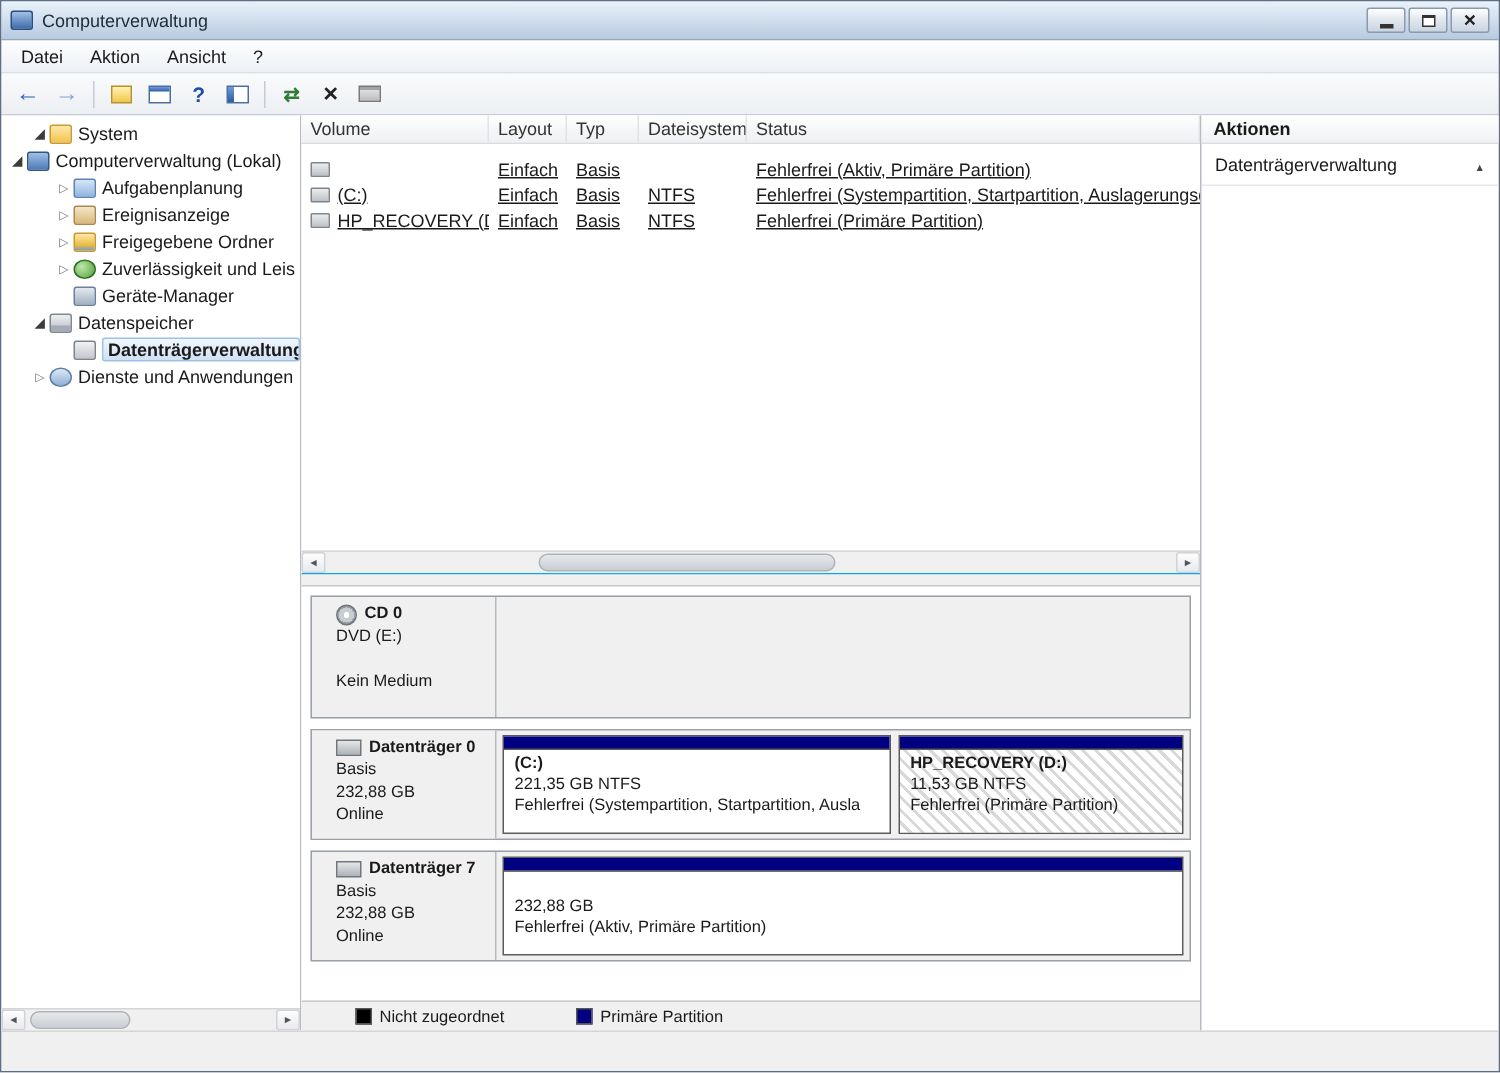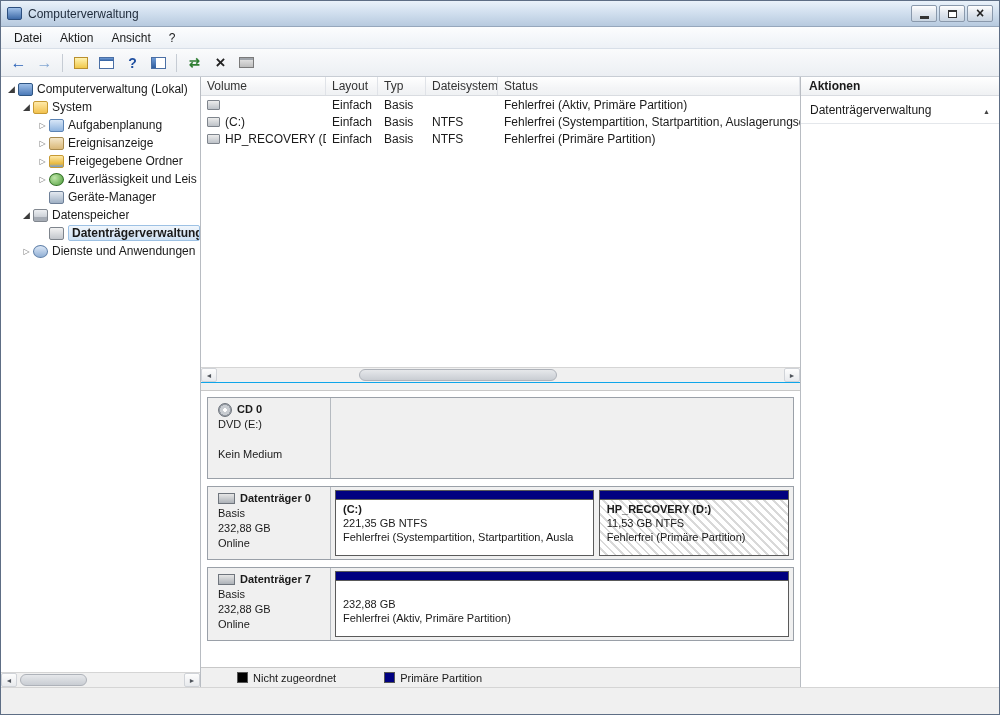--- a/index.html
+++ b/index.html
@@ -70,33 +70,33 @@
   .sb-btn.right::before { content:"►"; }
   .sb-track { flex:1; position:relative; height:14px; }
   .sb-thumb { position:absolute; top:1px; height:12px; background:linear-gradient(#E6E8EB,#C9CDD3); border:1px solid #AEB2B9; border-radius:6px; }
 
   
   .center-pane { flex:1 1 auto; display:flex; flex-direction:column; min-width:0; background:#F0F0F0; }
   .volume-section { height:306px; flex:0 0 306px; background:#FFF; display:flex; flex-direction:column; border-bottom:1px solid #0ea5e9; }
   .vl-header { height:19px; flex:0 0 19px; display:flex; background:linear-gradient(#FFFFFF,#F4F5F7 60%,#EFF1F3); border-bottom:1px solid #D9DCE1; }
   .vh { padding:2px 6px; border-right:1px solid #E0E3E8; color:#333; white-space:nowrap; overflow:hidden; }
   .c-vol { width:125px; flex:0 0 125px; } .c-lay { width:52px; flex:0 0 52px; } .c-typ { width:48px; flex:0 0 48px; } .c-fs { width:72px; flex:0 0 72px; } .c-status { flex:1 1 auto; }
-  .vl-rows { flex:1; overflow:hidden; padding-top:0; }
+  .vl-rows { flex:1; overflow:hidden; padding-top:8px;text-decoration:underline; }
   .vl-row { height:17px; display:flex; align-items:center; cursor:default; }
   .vc { padding:0 6px; white-space:nowrap; overflow:hidden; }
   .vicon { display:inline-block; width:13px; height:10px; background:linear-gradient(#ECECEC,#BDC2C8); border:1px solid #7E848C; border-radius:1px; margin-right:5px; vertical-align:-1px; }
 
   .splitter { height:7px; flex:0 0 7px; background:#F0F0F0; }
 
   .graphic-section { flex:1 1 auto; background:#FFF; border-top:1px solid #C8C8C8; display:flex; flex-direction:column; overflow:hidden; }
   .disk-rows { flex:1; padding:6px 6px 0 6px; overflow:hidden; }
   .disk-row { display:flex; border:1px solid #9AA0A8; margin-bottom:7px; background:#F0F0F0; }
   .disk-row.cd { height:82px; }
   .disk-row.hd { height:74px; }
-  .disk-head { width:123px; flex:0 0 123px; padding:4px 10px; border-right:1px solid #B5BAC0; font-size:11px; line-height:15px; background:#F0F0F0; white-space:nowrap; overflow:hidden; }
+  .disk-head { width:123px; flex:0 0 123px; padding:4px 16px; border-right:1px solid #B5BAC0; font-size:11px; line-height:15px; background:#F0F0F0; white-space:nowrap; overflow:hidden; }
   .dh-line1 { font-weight:bold; display:flex; align-items:center; gap:5px; }
   .dicon { width:17px; height:11px; flex:0 0 17px; background:linear-gradient(#E6E6E6,#ADB2B8); border:1px solid #6F757D; }
   .dicon.cdi { width:14px; height:14px; flex:0 0 14px; border-radius:50%; background:radial-gradient(circle, #FFF 0 2px, #C9CDD2 2px 5px, #9AA0A8 5px 7px); }
   .disk-body { flex:1 1 auto; padding:3px 4px; display:flex; gap:5px; min-width:0; }
   .part { border:1px solid #5A5A5A; background:#FFF; display:flex; flex-direction:column; min-width:0; }
   .part-c { flex:0 0 57%; }
   .part-d { flex:1 1 auto; }
   .part-full { flex:1 1 auto; }
   .pstrip { height:9px; flex:0 0 9px; background:#000080; border-bottom:1px solid #5A5A5A; }
   .pbody { flex:1; padding:2px 7px; font-size:11px; line-height:14px; white-space:nowrap; overflow:hidden; }
@@ -175,29 +175,29 @@
       </span>
     <span class="tbtn">
         <span class="i-diskprop"></span>
       </span>
   </div>
 
   <div class="main">
 
     <div class="tree-pane">
       <div class="tree">
+        <div class="trow lvl1">
+          <span class="arr exp"></span>
+          <span class="ticon i-folder"></span>
+          <span class="tlabel">System</span>
+        </div>
         <div class="trow lvl0">
           <span class="arr exp"></span>
           <span class="ticon i-computer"></span>
           <span class="tlabel">Computerverwaltung (Lokal)</span>
-        </div>
-        <div class="trow lvl1">
-          <span class="arr exp"></span>
-          <span class="ticon i-folder"></span>
-          <span class="tlabel">System</span>
         </div>
         <div class="trow lvl2">
           <span class="arr col"></span>
           <span class="ticon i-task"></span>
           <span class="tlabel">Aufgabenplanung</span>
         </div>
         <div class="trow lvl2">
           <span class="arr col"></span>
           <span class="ticon i-event"></span>
           <span class="tlabel">Ereignisanzeige</span>

